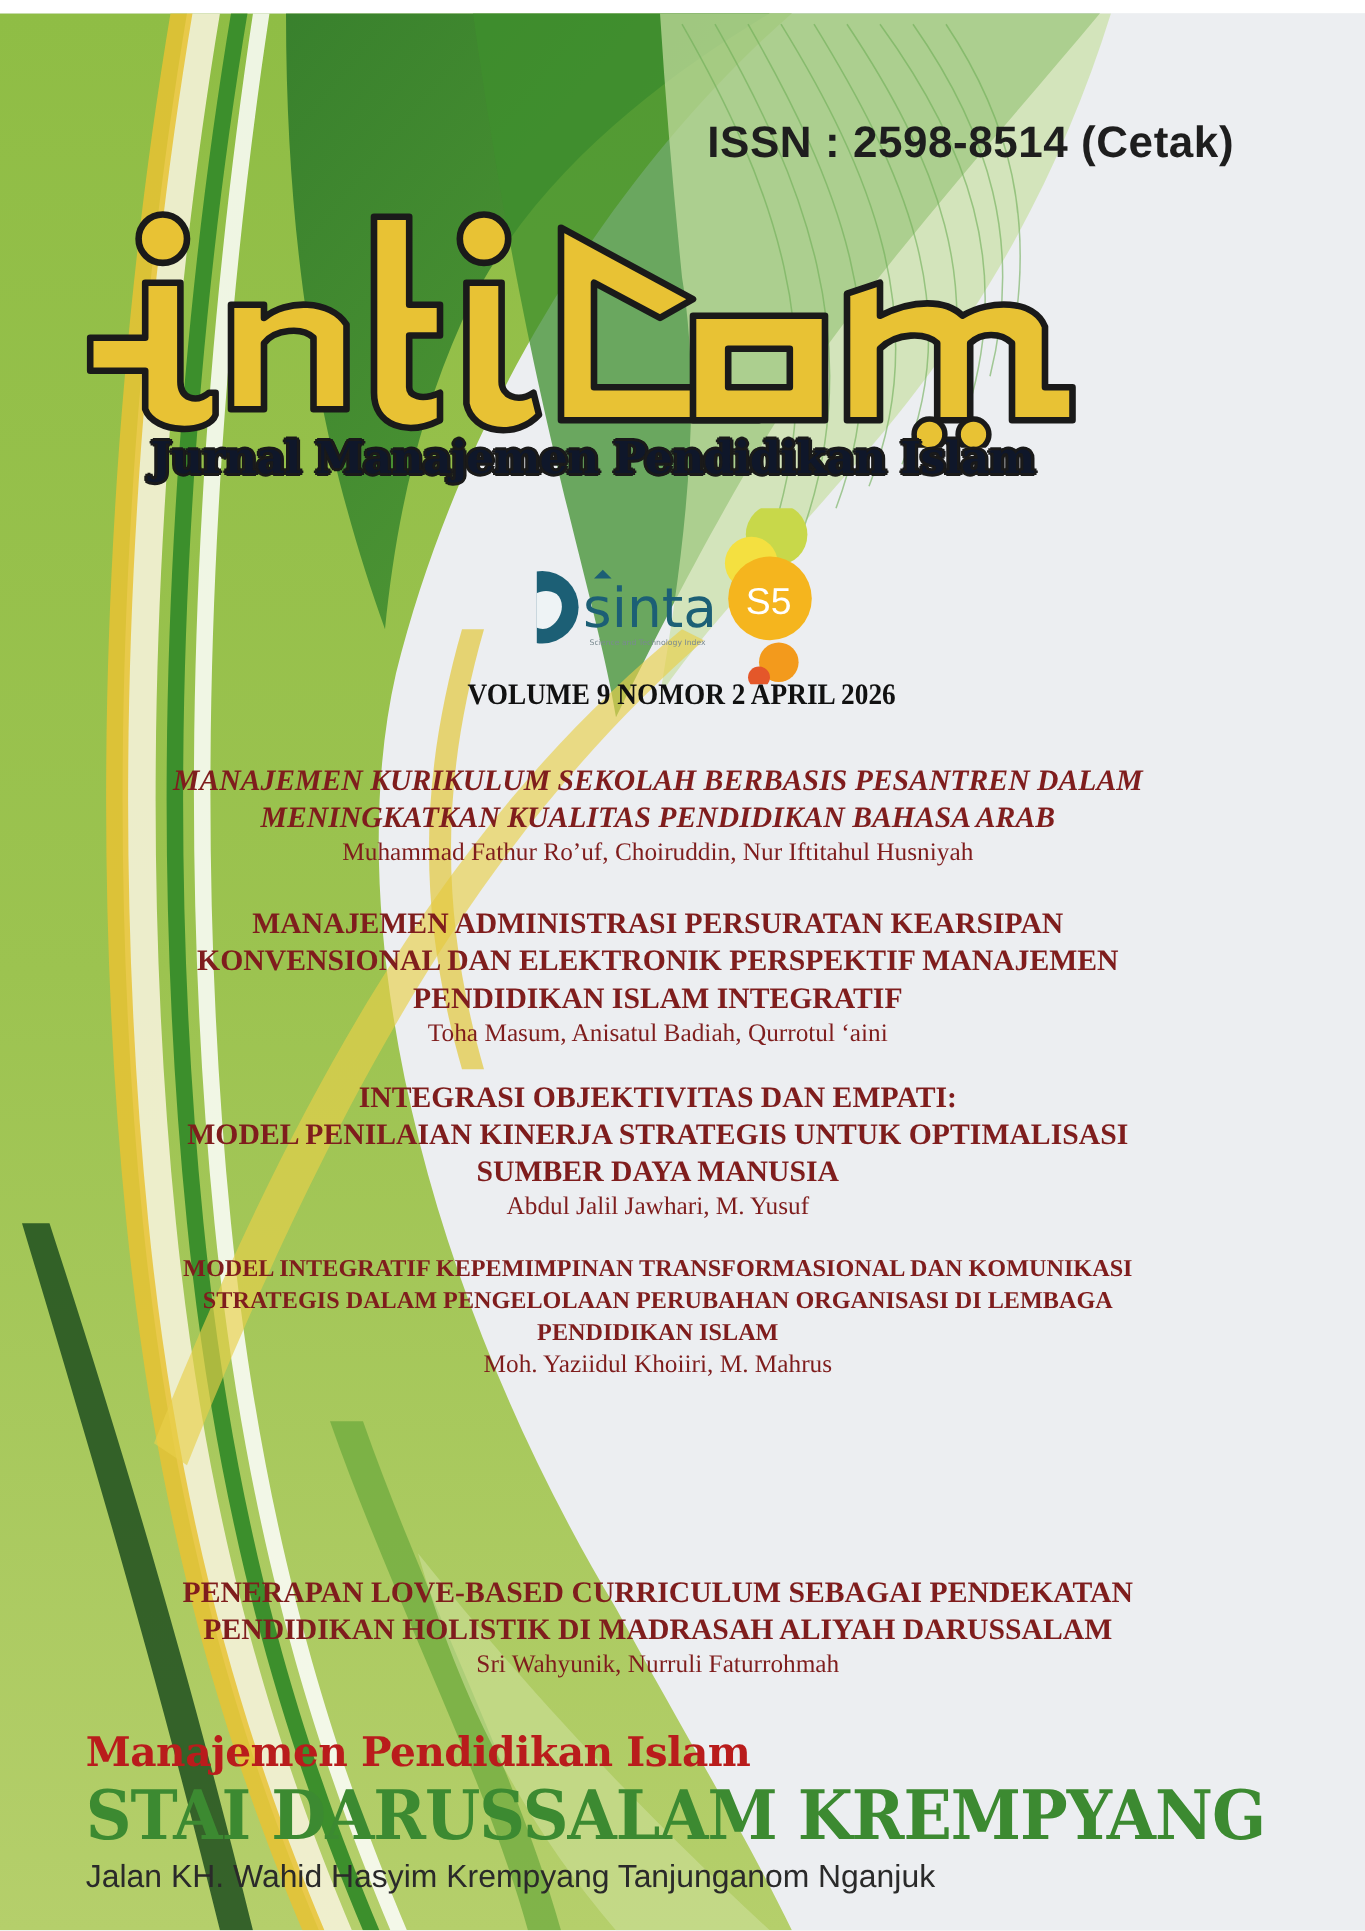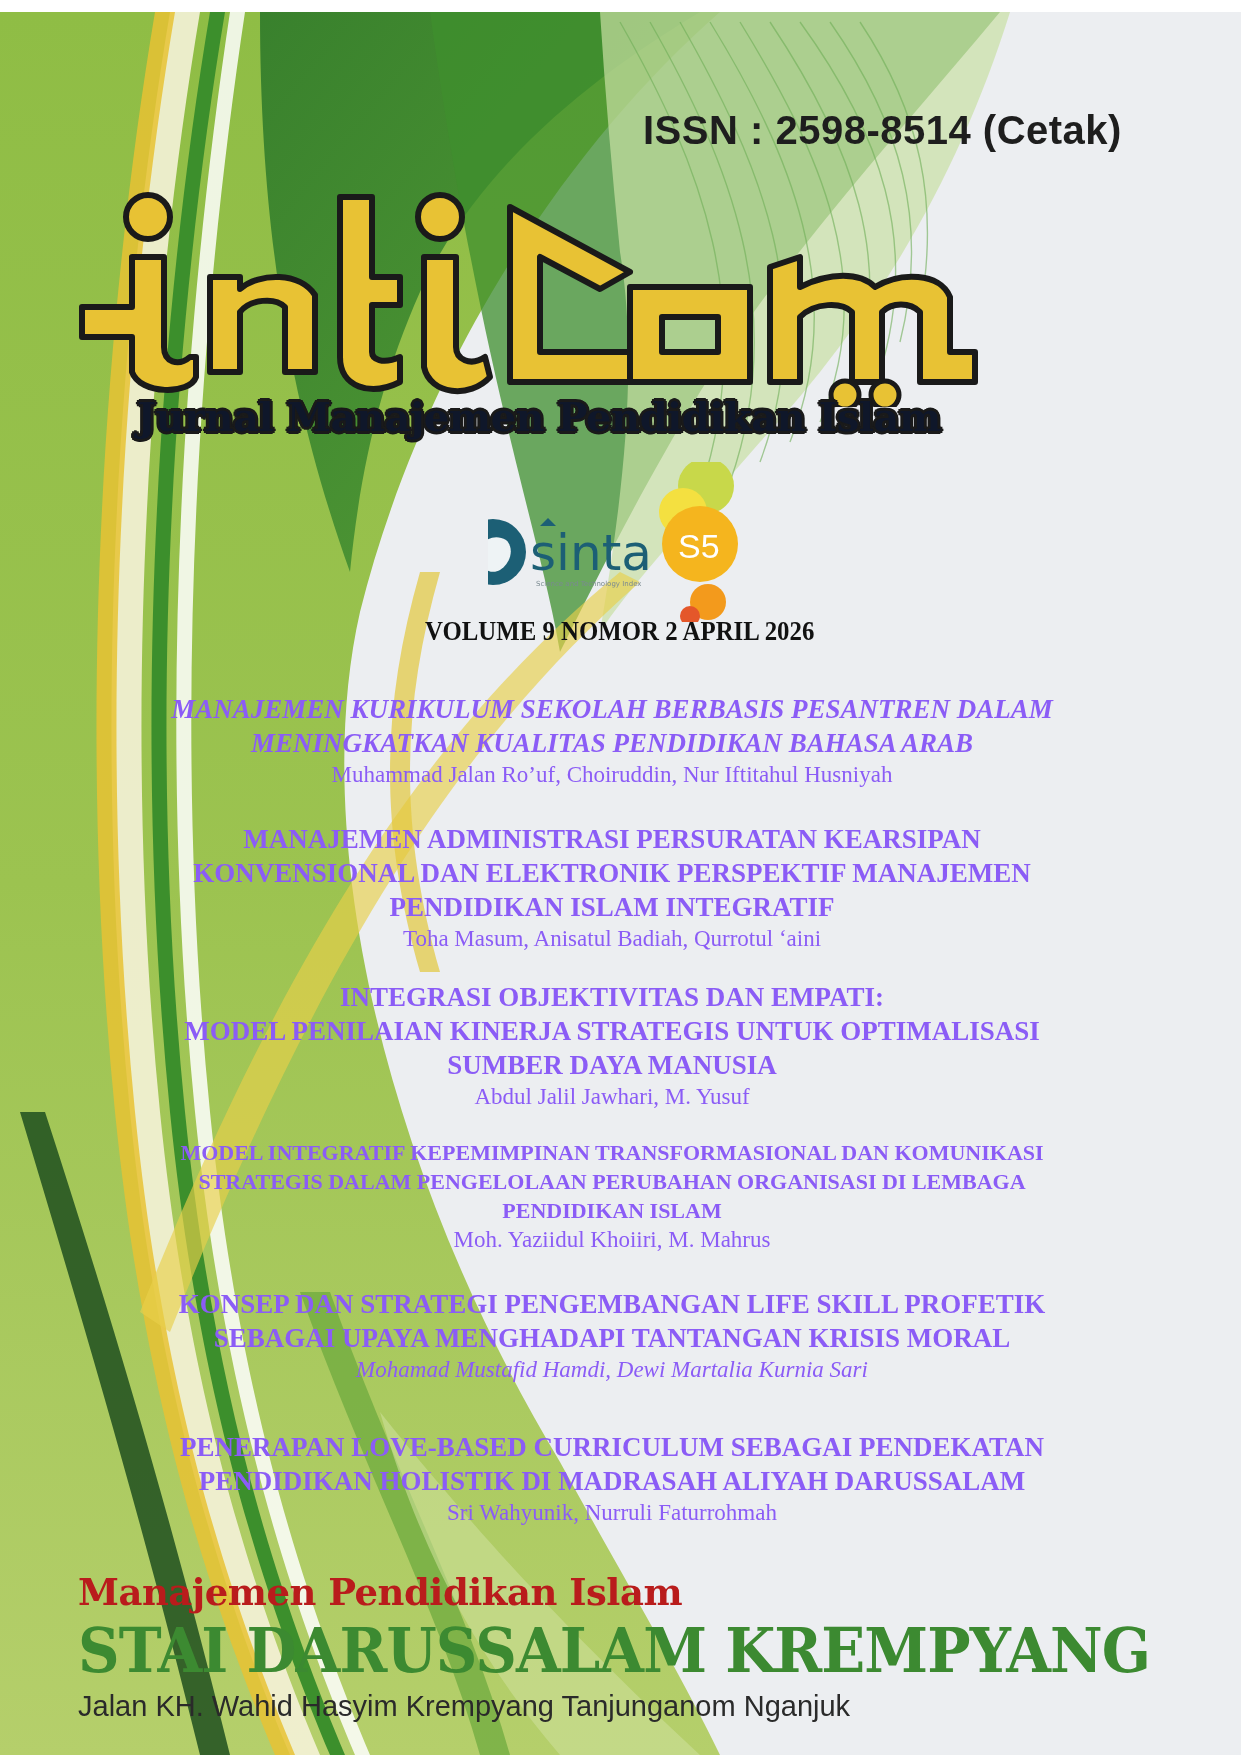--- a/index.html
+++ b/index.html
@@ -32,21 +32,21 @@
   }
 
   .sinta { position: absolute; left: 488px; top: 450px; width: 260px; height: 160px; }
 
   .volume {
     position: absolute; left: 0; width: 1241px; top: 604px; text-align: center;
     font-family: "Liberation Serif", serif; font-weight: 700; font-size: 27px;
     color: #111; transform: scaleX(0.92); transform-origin: 610px 0;
   }
 
-  .article { position: absolute; left: 132px; width: 960px; text-align: center; color: #8b5cf6; }
+  .article { position: absolute; left: 118px; width: 960px; text-align: center; color: #7f1d1d; }
   .article .title {
     font-family: "Liberation Serif", serif; font-weight: 700; font-size: 27px;
     line-height: 34px; white-space: pre-line;
   }
   .article .title.italic { font-style: italic; }
   .article .title.small { font-size: 22px; line-height: 29px; }
   .article .authors {
     font-family: "Liberation Serif", serif; font-size: 23px; line-height: 30px;
   }
   .article .authors.italic { font-style: italic; }
@@ -165,21 +165,21 @@
       <text x="88" y="124" font-family="DejaVu Sans, sans-serif" font-size="7" fill="#7a8a90">Science and Technology Index</text>
       <path d="M92,64 L100,56 L108,64 Z" fill="#1c5f75"></path>
     </g>
   </svg>
 
   <div class="volume">VOLUME 9 NOMOR 2 APRIL 2026</div>
 
   <div class="article" style="top:680px;">
     <div class="title italic">MANAJEMEN KURIKULUM SEKOLAH BERBASIS PESANTREN DALAM
 MENINGKATKAN KUALITAS PENDIDIKAN BAHASA ARAB</div>
-    <div class="authors">Muhammad Jalan Ro’uf, Choiruddin, Nur Iftitahul Husniyah</div>
+    <div class="authors">Muhammad Fathur Ro’uf, Choiruddin, Nur Iftitahul Husniyah</div>
   </div>
 
   <div class="article" style="top:810px;">
     <div class="title">MANAJEMEN ADMINISTRASI PERSURATAN KEARSIPAN
 KONVENSIONAL DAN ELEKTRONIK PERSPEKTIF MANAJEMEN
 PENDIDIKAN ISLAM INTEGRATIF</div>
     <div class="authors">Toha Masum, Anisatul Badiah, Qurrotul ‘aini</div>
   </div>
 
   <div class="article" style="top:968px;">
@@ -189,25 +189,20 @@
     <div class="authors">Abdul Jalil Jawhari, M. Yusuf</div>
   </div>
 
   <div class="article" style="top:1126px;">
     <div class="title small">MODEL INTEGRATIF KEPEMIMPINAN TRANSFORMASIONAL DAN KOMUNIKASI
 STRATEGIS DALAM PENGELOLAAN PERUBAHAN ORGANISASI DI LEMBAGA
 PENDIDIKAN ISLAM</div>
     <div class="authors">Moh. Yaziidul Khoiiri, M. Mahrus</div>
   </div>
 
-  <div class="article" style="top:1275px;">
-    <div class="title">KONSEP DAN STRATEGI PENGEMBANGAN LIFE SKILL PROFETIK
-SEBAGAI UPAYA MENGHADAPI TANTANGAN KRISIS MORAL</div>
-    <div class="authors italic">Mohamad Mustafid Hamdi, Dewi Martalia Kurnia Sari</div>
-  </div>
 
   <div class="article" style="top:1402px;margin-top:16px;">
     <div class="title">PENERAPAN LOVE-BASED CURRICULUM SEBAGAI PENDEKATAN
 PENDIDIKAN HOLISTIK DI MADRASAH ALIYAH DARUSSALAM</div>
     <div class="authors">Sri Wahyunik, Nurruli Faturrohmah</div>
   </div>
 
   <div class="footer-1">Manajemen Pendidikan Islam</div>
   <div class="footer-2">STAI DARUSSALAM KREMPYANG</div>
   <div class="footer-3">Jalan KH. Wahid Hasyim Krempyang Tanjunganom Nganjuk</div>

